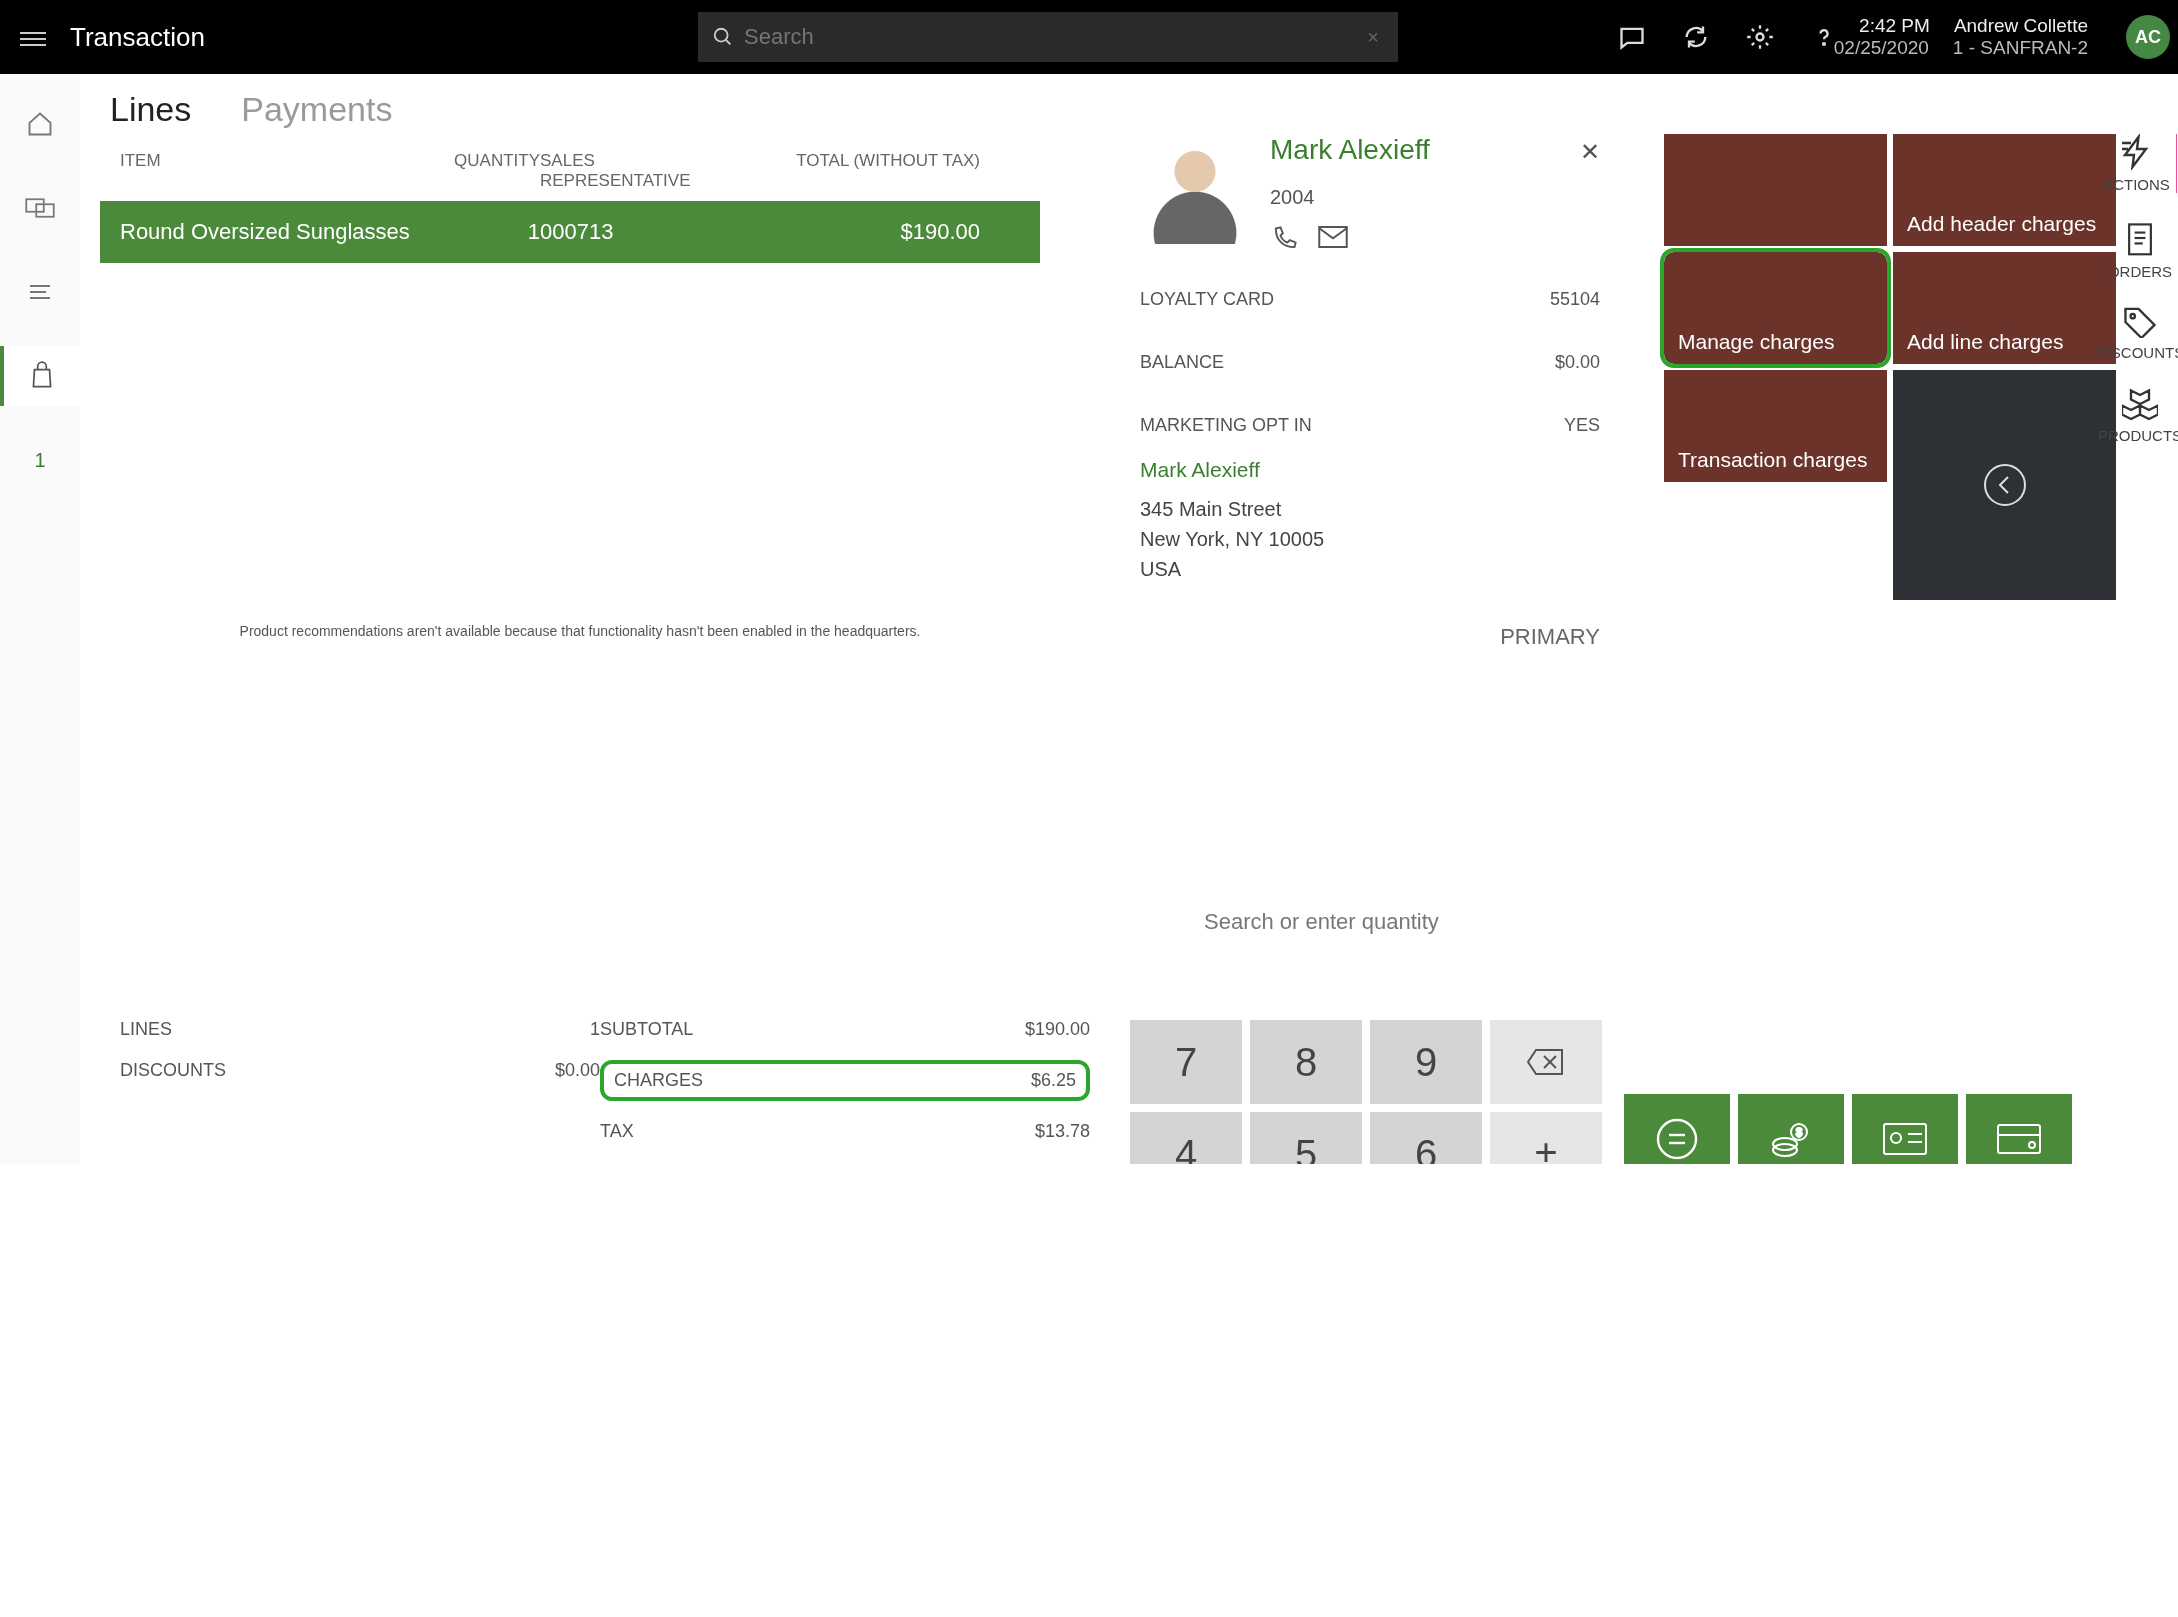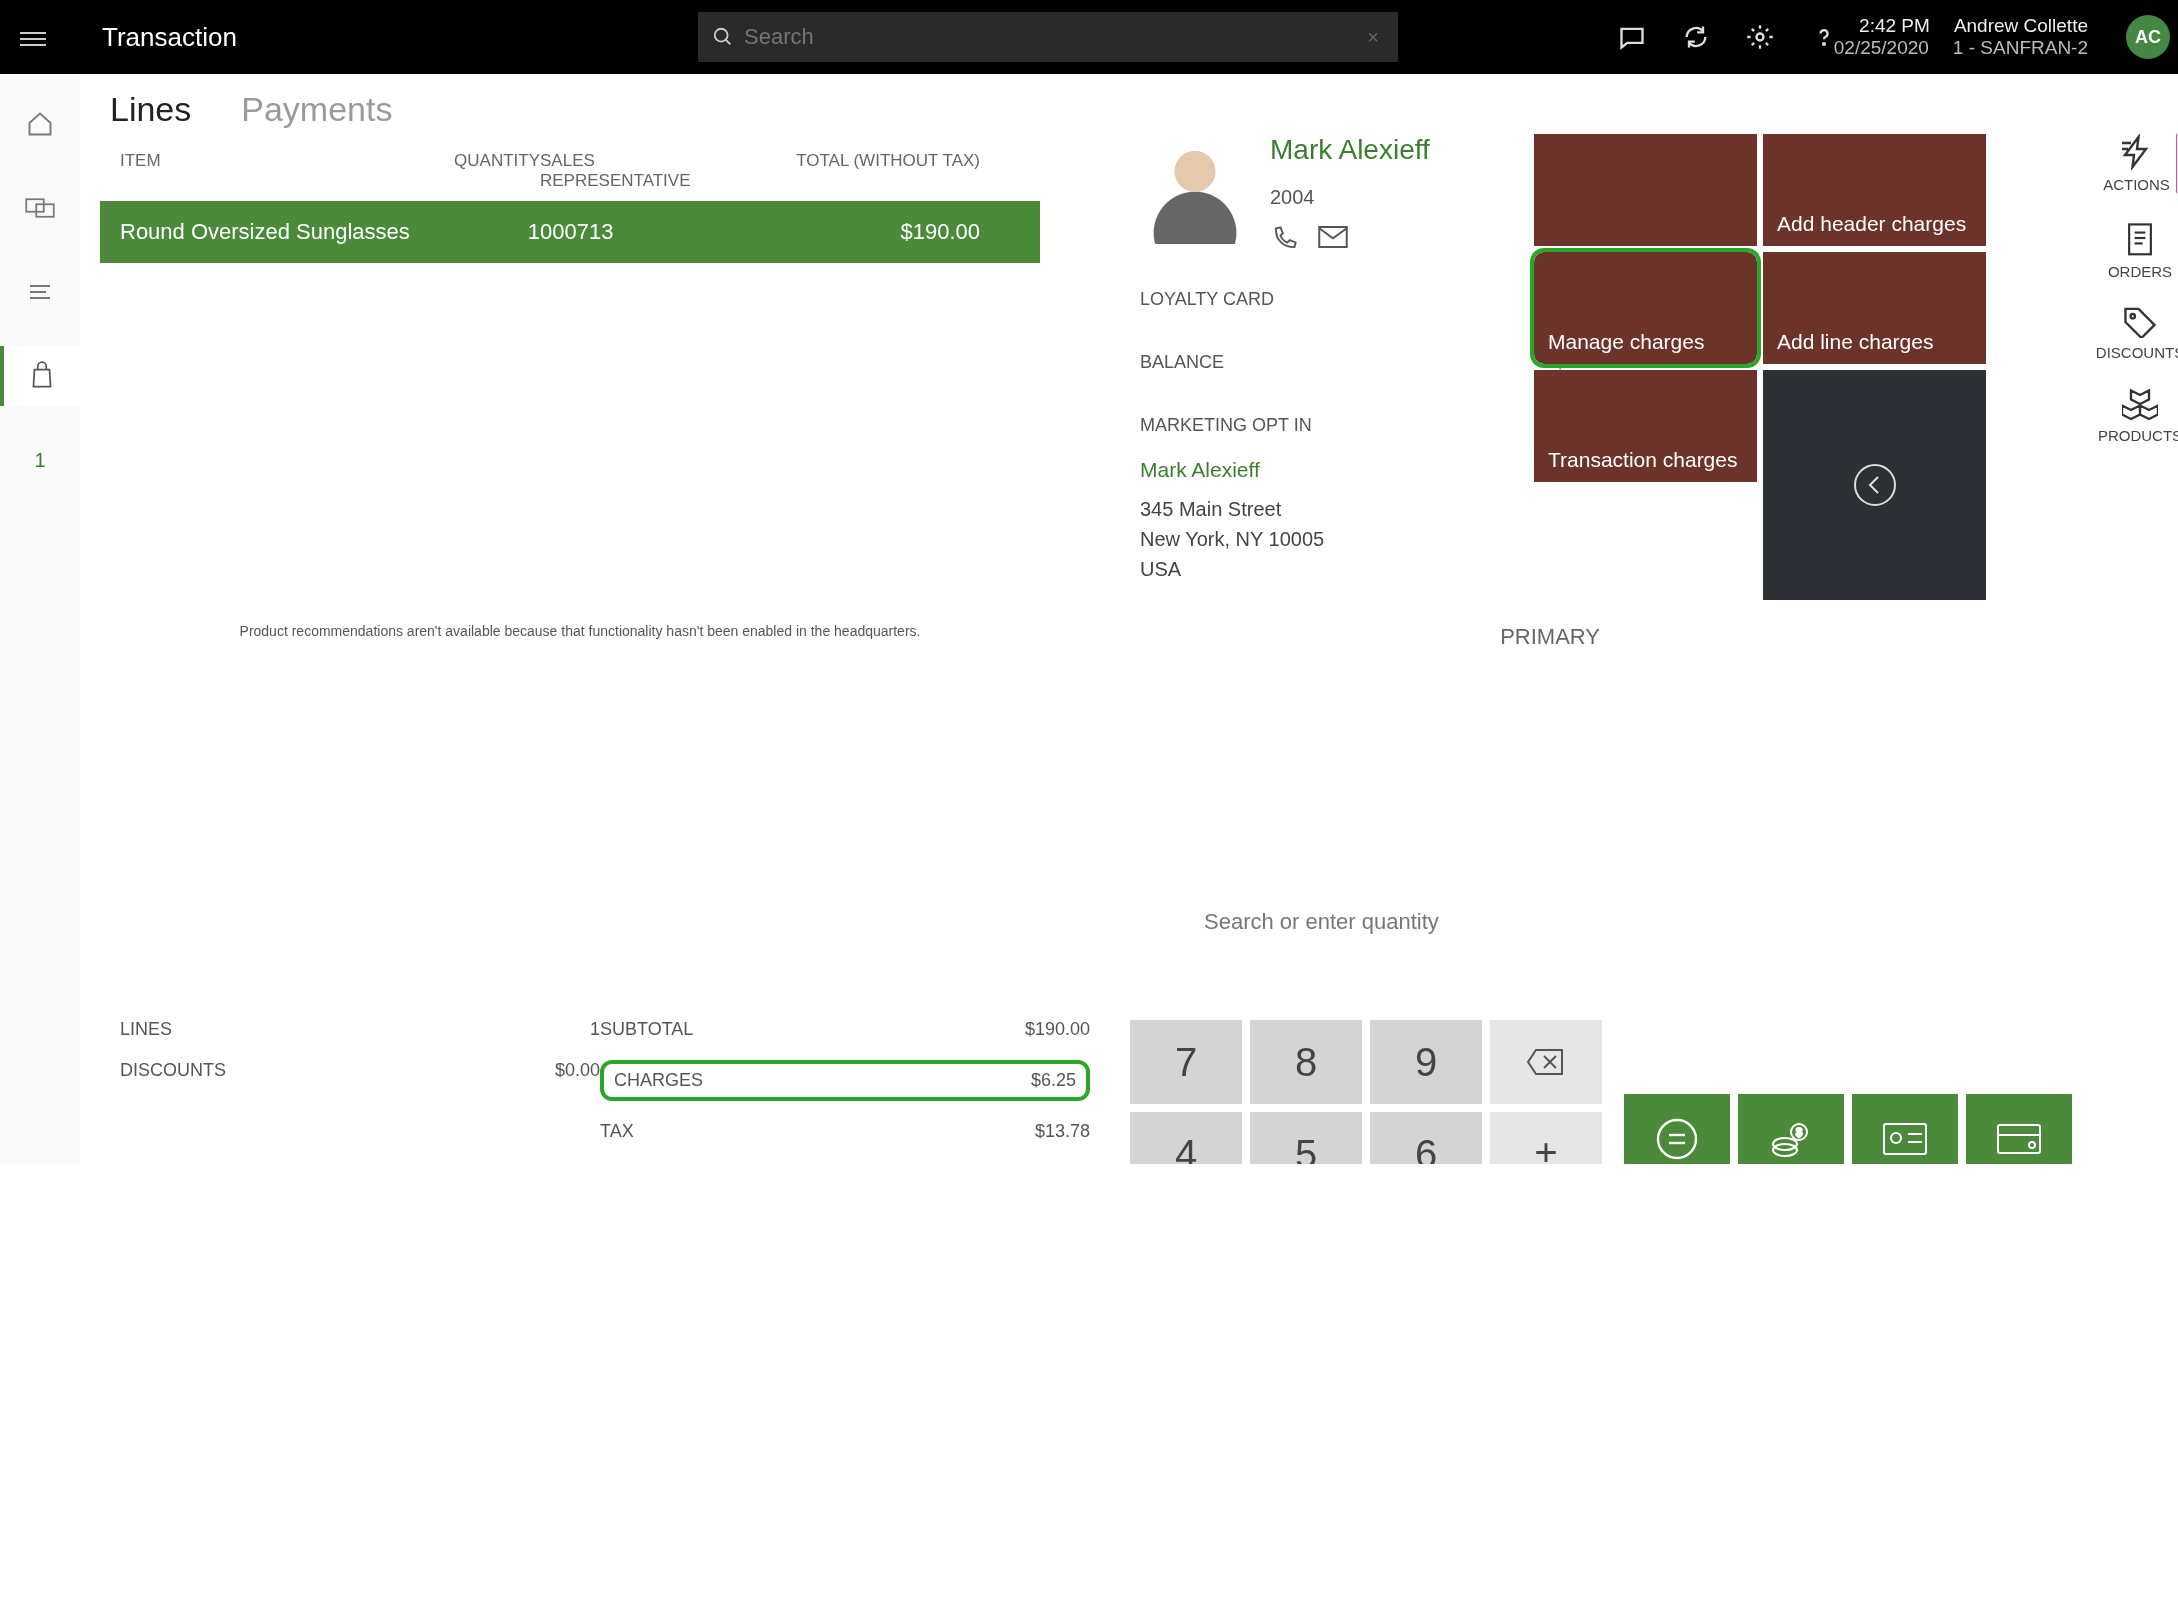--- a/index.html
+++ b/index.html
@@ -7,21 +7,21 @@
 
 .shell { width: 2178px; position: relative; }
 
 
 .topbar {
   height: 74px; background: #000; color: #fff; display: flex; align-items: center;
   padding: 0 20px; position: relative;
 }
 .hamburger { width: 26px; height: 18px; margin-right: 24px; cursor: pointer; }
 .hamburger span { display:block; height:2px; background:#ccc; margin:4px 0; }
-.topbar .title { font-size: 26px; font-weight: 400; margin-left: 32px; }
+.topbar .title { font-size: 26px; font-weight: 400; }
 .searchbox {
   position: absolute; left: 698px; width: 700px; height: 50px;
   background: #2a2a2a; display:flex; align-items:center; padding: 0 14px; color:#ccc;
 }
 .searchbox svg { margin-right: 10px; }
 .searchbox input {
   background:transparent; border:0; color:#ccc; font-size:22px; outline:0; flex:1;
 }
 .searchbox .clear { position:absolute; right:8px; top:8px; width:34px; height:34px;
   display:flex; align-items:center; justify-content:center; font-size:20px; color:#666;}
@@ -75,21 +75,21 @@
 }
 .cust-name { font-size:28px; color:#3b7e30;}
 .cust-sub { font-size:20px; color:#555; margin-top:20px;}
 .cust-contacts { margin-top:16px; display:flex; gap:20px;}
 .cust-kv { margin-top:30px; display:flex; justify-content:space-between; font-size:18px; color:#555; padding: 6px 0;}
 .cust-link { color:#3b7e30; margin-top:16px; font-size:21px;}
 .cust-addr { margin-top:12px; font-size:20px; color:#444; line-height:1.5;}
 .cust-primary { text-align:right; color:#666; margin-top:40px; font-size:22px;}
 
 
-.tilegrid { position:absolute; left:1454px; top:60px; display:grid;
+.tilegrid { position:absolute; left:1584px; top:60px; display:grid;
   grid-template-columns: 223px 223px; grid-auto-rows: 112px; gap:6px; }
 .tile { padding:10px 14px; display:flex; align-items:flex-end; color:#fff; font-size:21px;}
 .tile.brown { background:#6b332a; }
 .tile.dark { background:#2d3136; align-items:center; justify-content:center;}
 .tile.hi { outline:4px solid #2aa62a; border-radius:10px; }
 
 
 .side-actions { position:absolute; left:2010px; top:60px; width:100px;
   display:flex; flex-direction:column; align-items:center; gap:26px; }
 .side-actions .sa { display:flex; flex-direction:column; align-items:center; gap:6px; font-size:15px; color:#444;}

